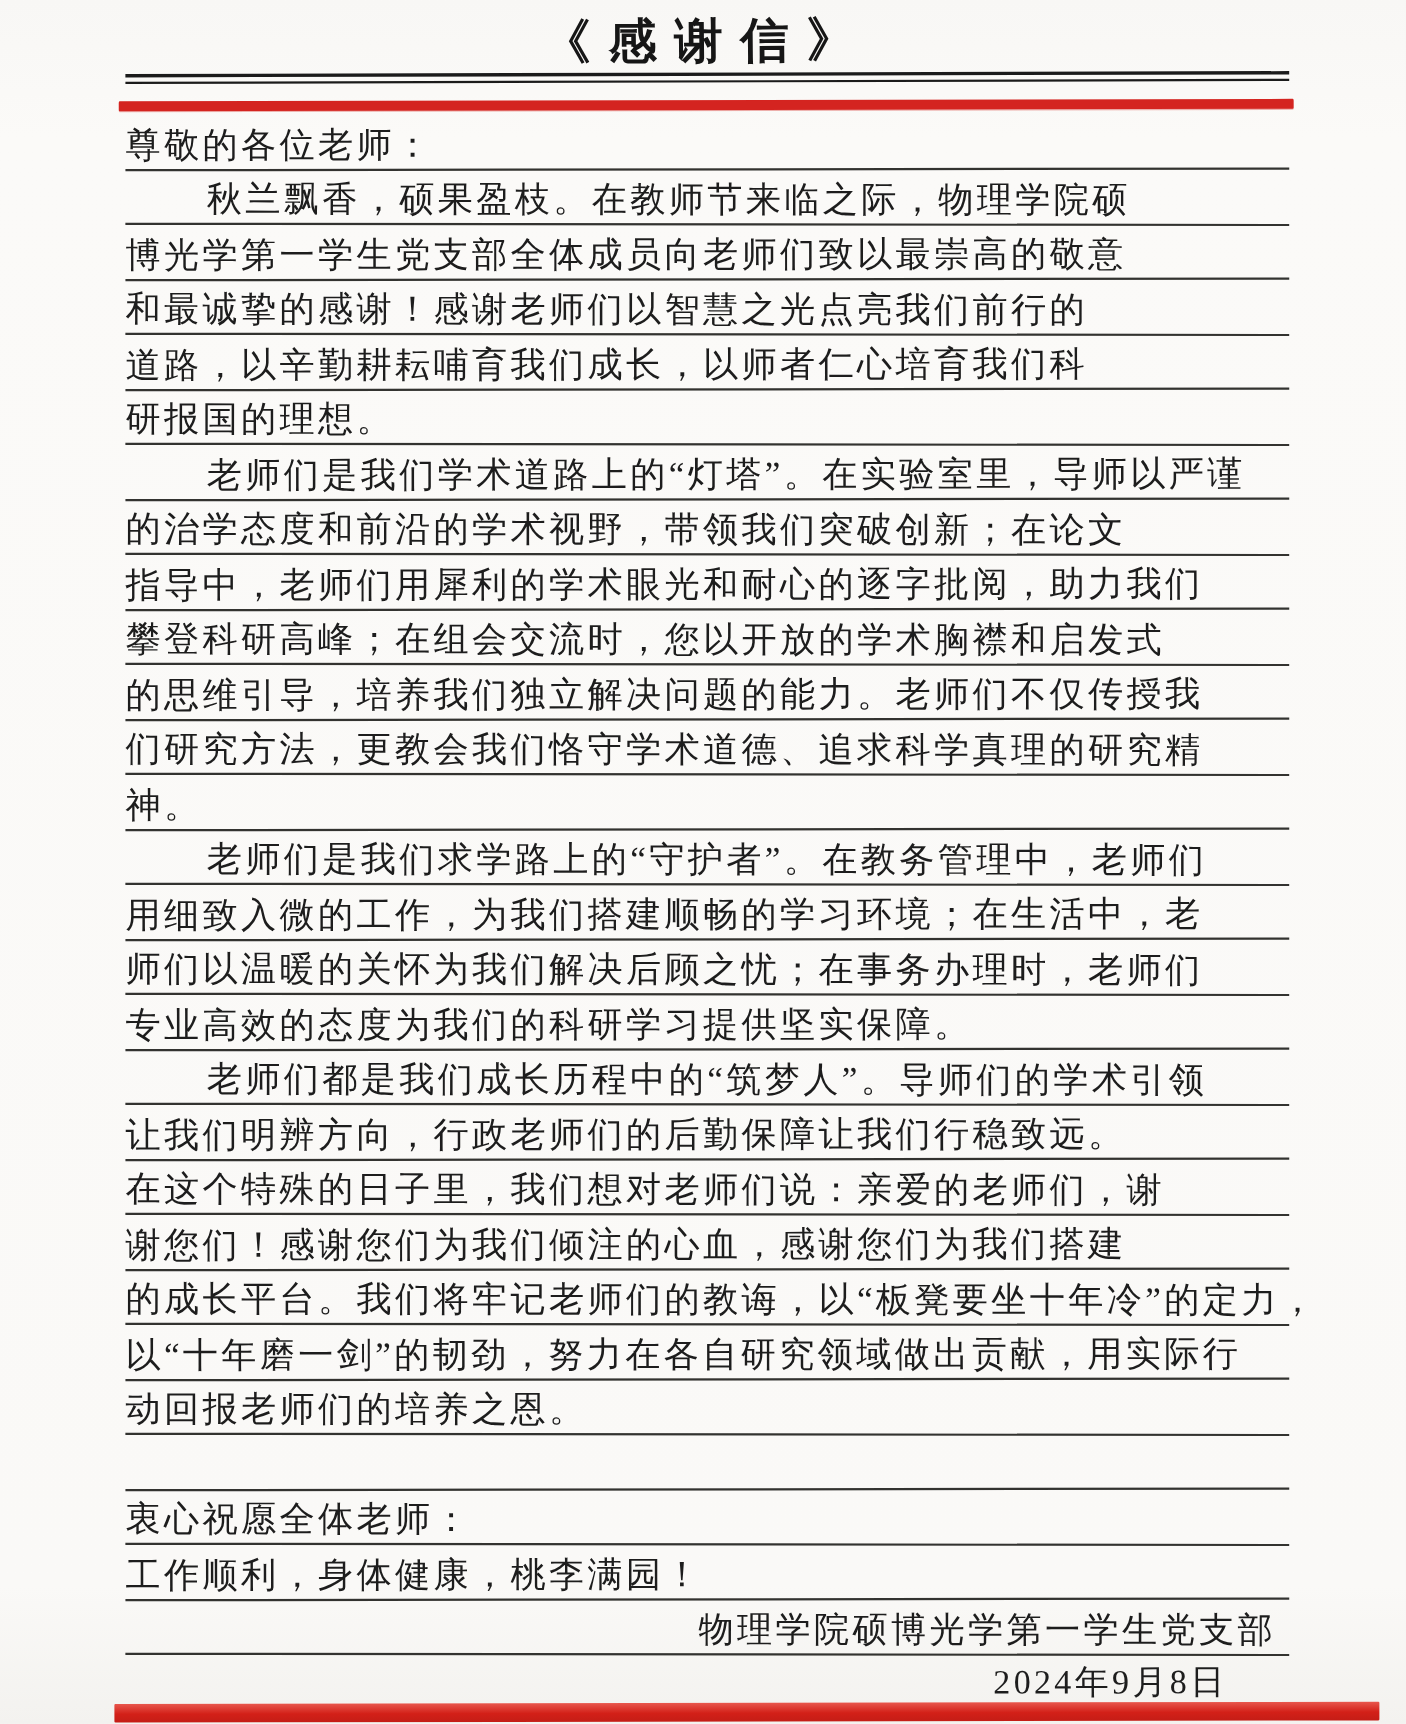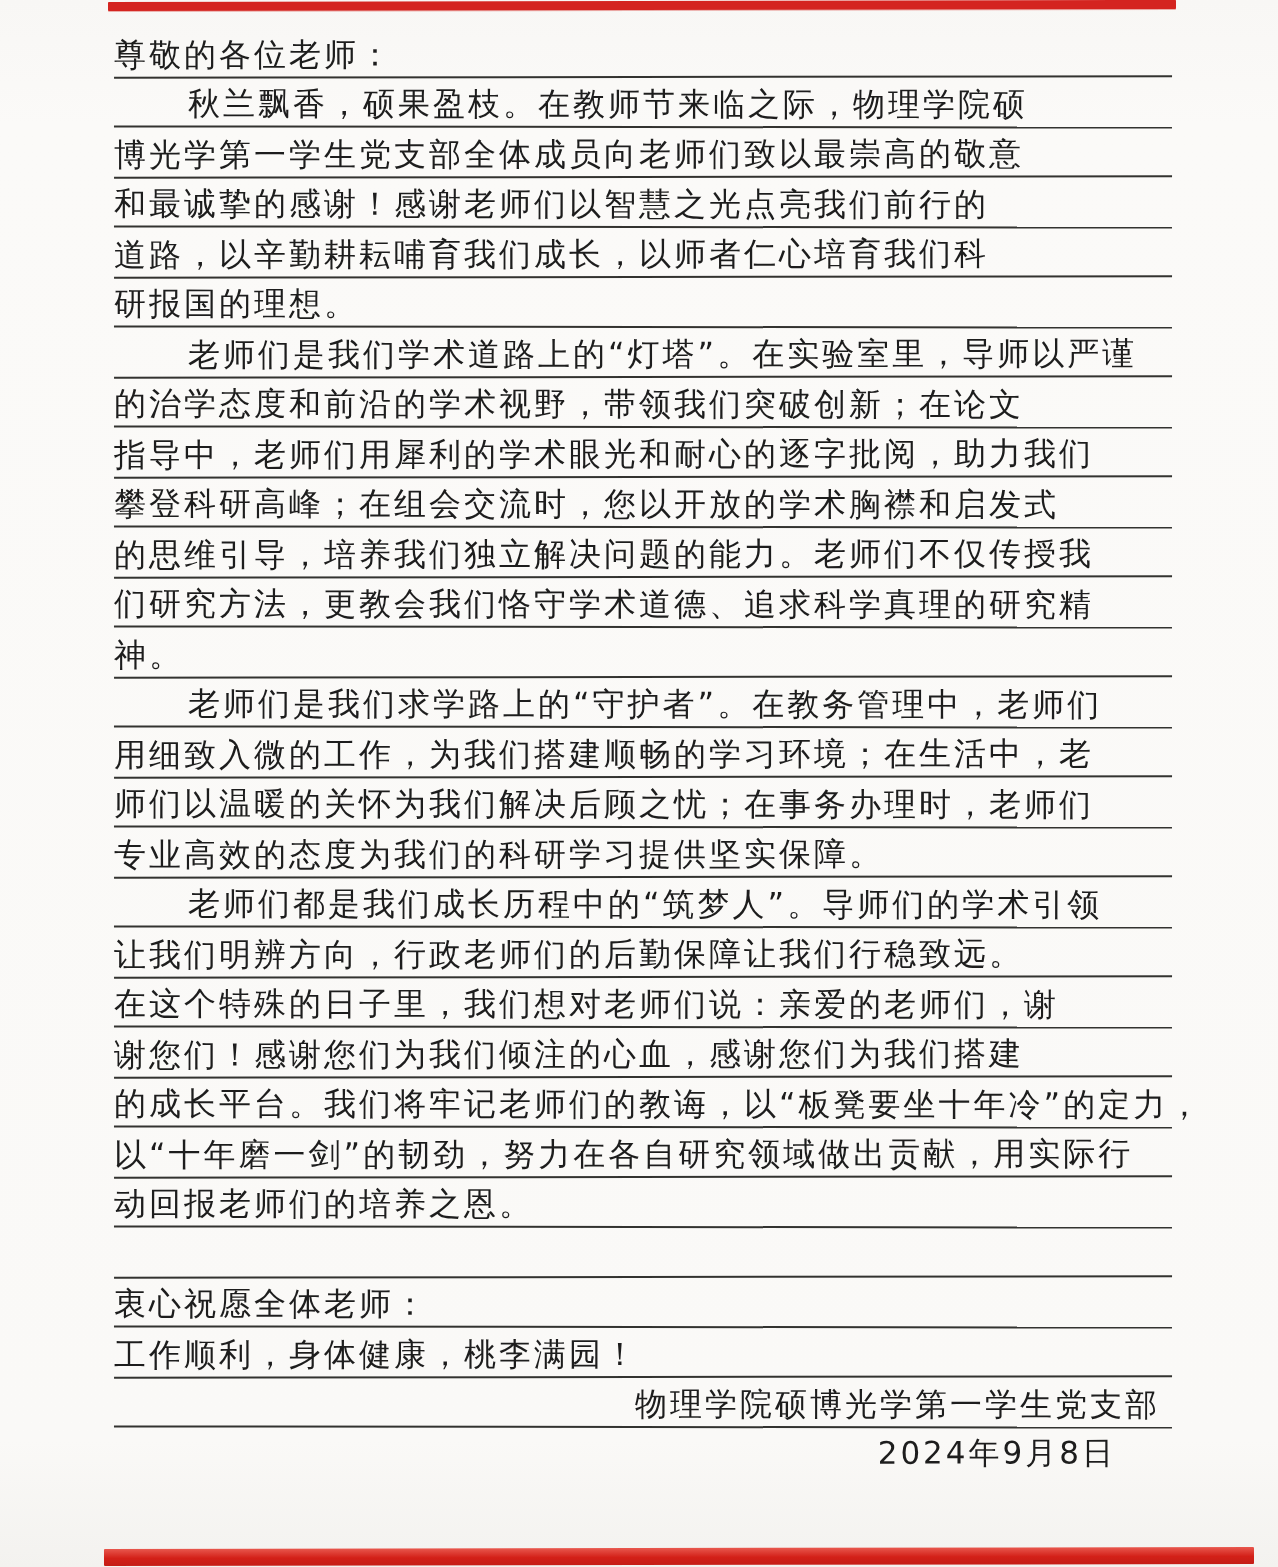--- a/index.html
+++ b/index.html
@@ -56,21 +56,22 @@
   .red-rule.bottom {
     position: absolute;
     left: 104px;
     right: 24px;
     bottom: 2px;
     height: 17px;
     background: linear-gradient(180deg, #e8574d 0%, #d32018 55%, #c41d16 100%);
     transform: rotate(-0.1deg);
   }
   .rows {
-    margin-top: 18px;
+    margin-top: 5px;
+    font-family: Liberation Serif, serif;
   }
   .row {
     height: 50px;
     border-bottom: 2px solid #333330;
     display: flex;
     align-items: flex-end;
     font-size: 32px;
     line-height: 1.18;
     letter-spacing: 3px;
     color: #1d1d1d;
@@ -90,20 +91,24 @@
   }
   
   .rows .row:nth-child(odd)  { transform: rotate(-0.08deg); }
   .rows .row:nth-child(even) { transform: rotate(0.06deg); }
 </style>
 </head>
 <body>
 
 <div class="page">
 
+  <div class="title-block">
+    <div class="title">《感谢信》</div>
+    <div class="title-underline"></div>
+  </div>
 
   <div class="red-rule top"></div>
 
   <div class="rows">
     <div class="row">尊敬的各位老师：</div>
     <div class="row indent">秋兰飘香，硕果盈枝。在教师节来临之际，物理学院硕</div>
     <div class="row">博光学第一学生党支部全体成员向老师们致以最崇高的敬意</div>
     <div class="row">和最诚挚的感谢！感谢老师们以智慧之光点亮我们前行的</div>
     <div class="row">道路，以辛勤耕耘哺育我们成长，以师者仁心培育我们科</div>
     <div class="row">研报国的理想。</div>

